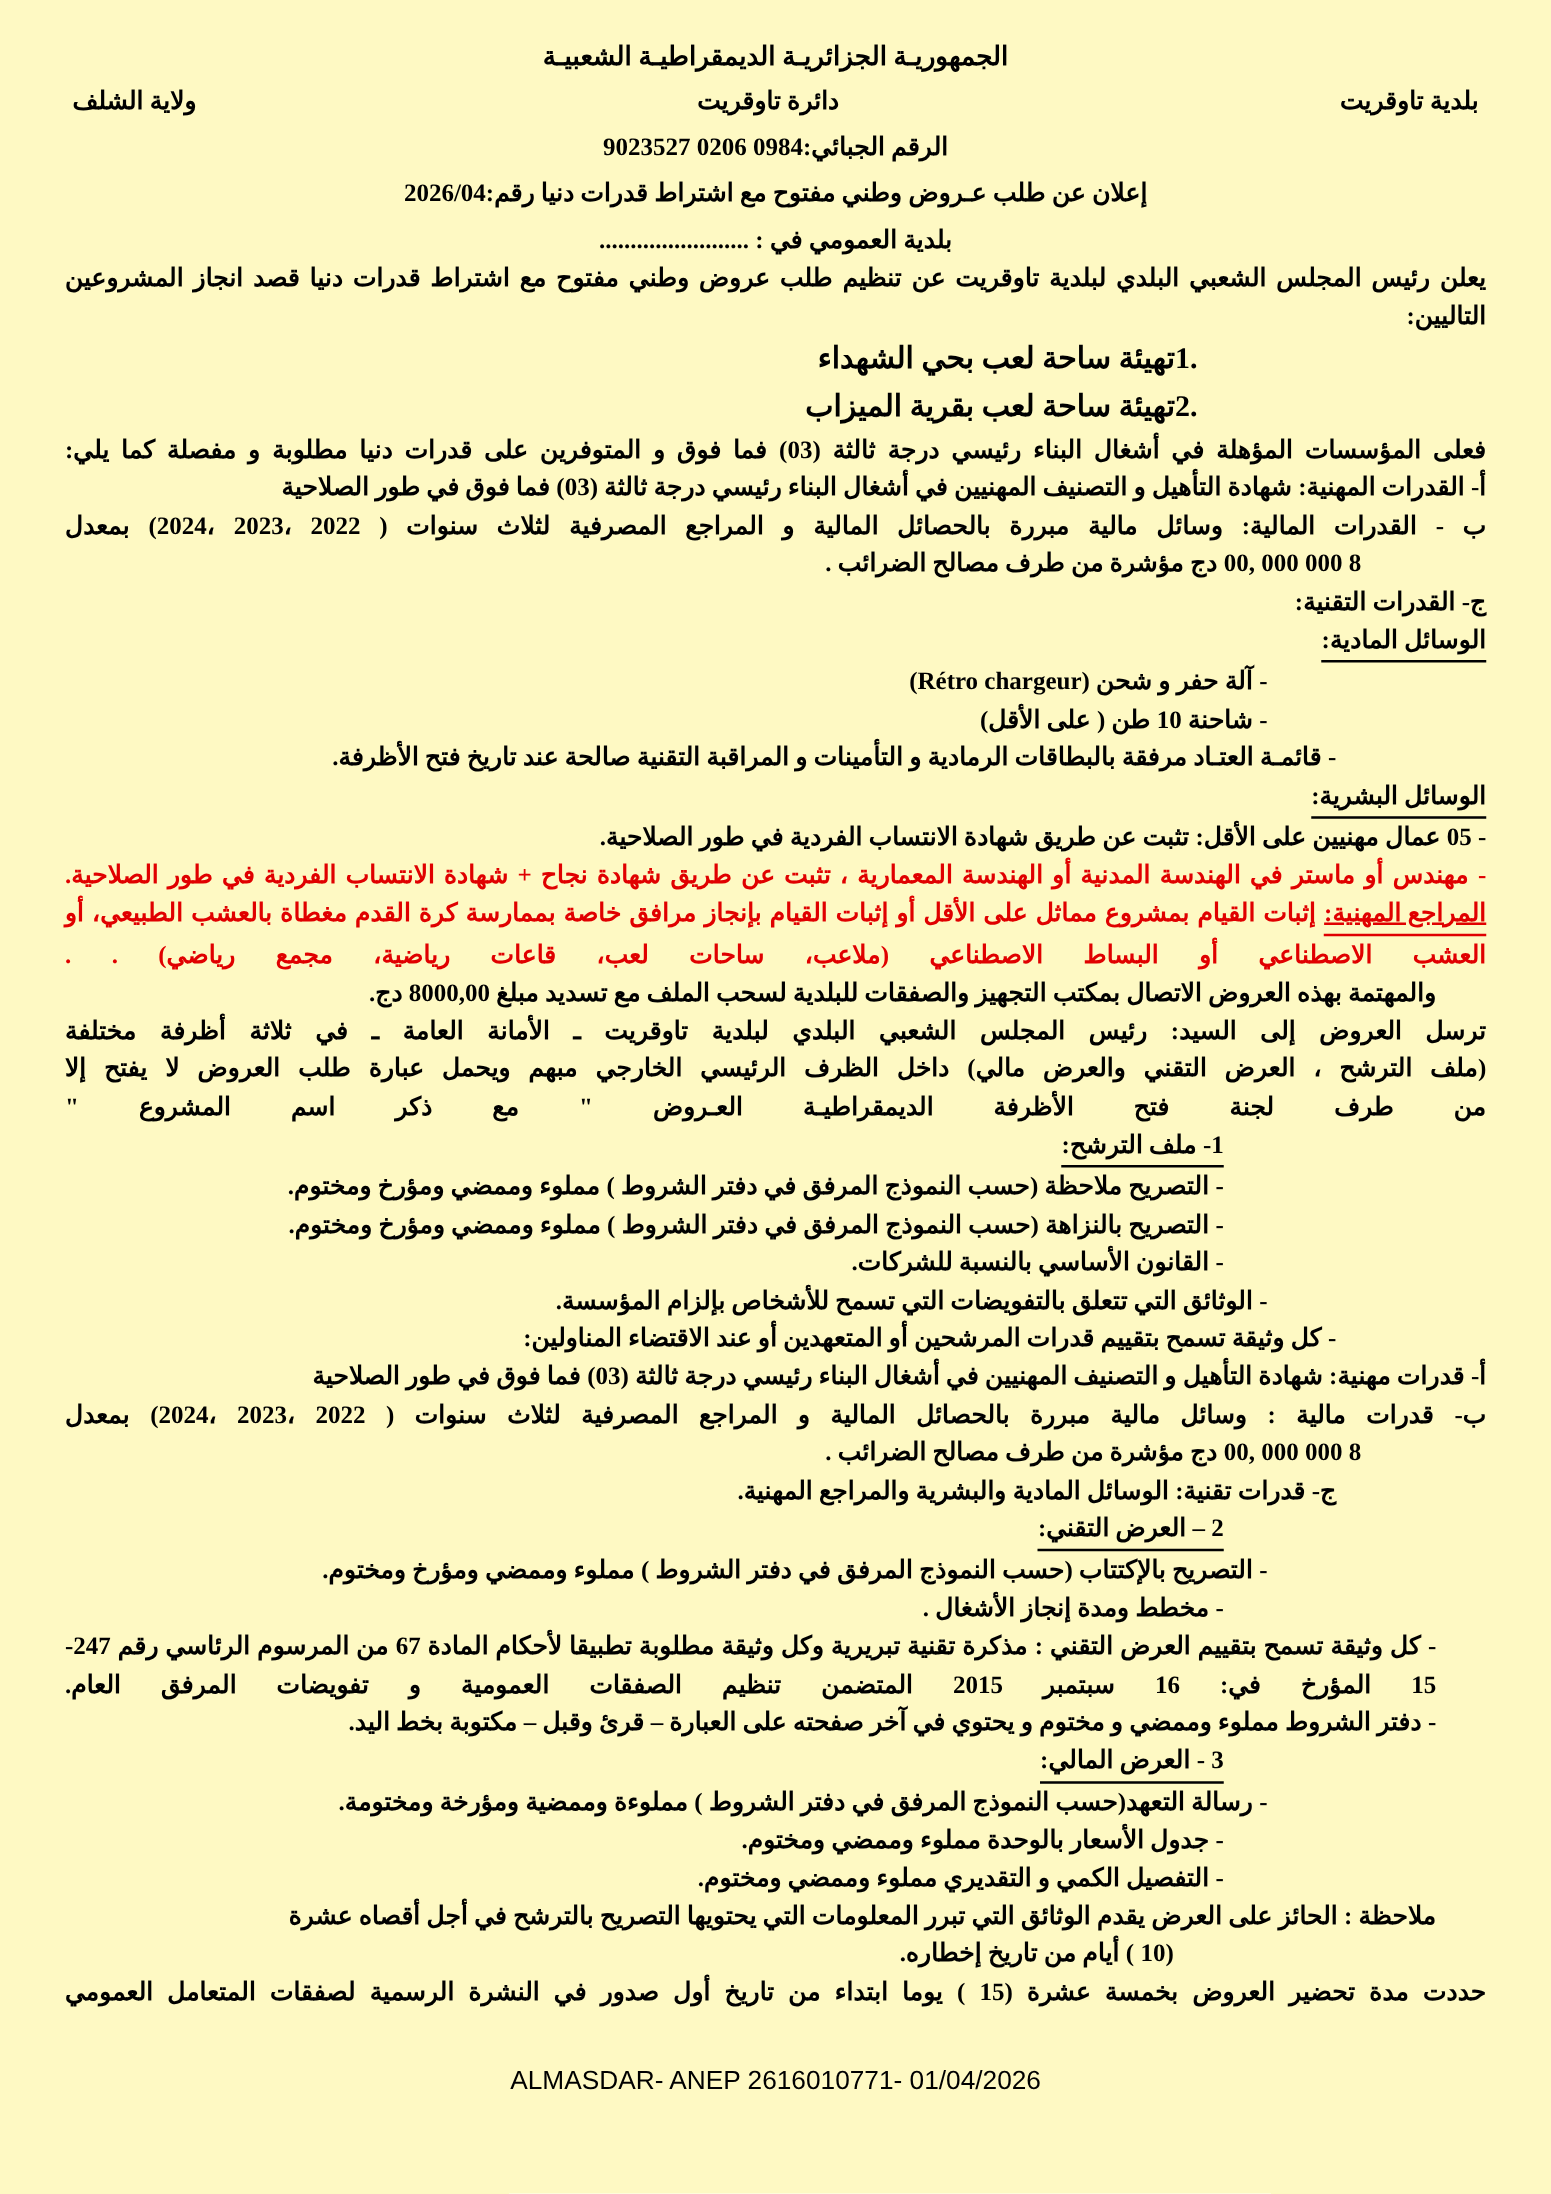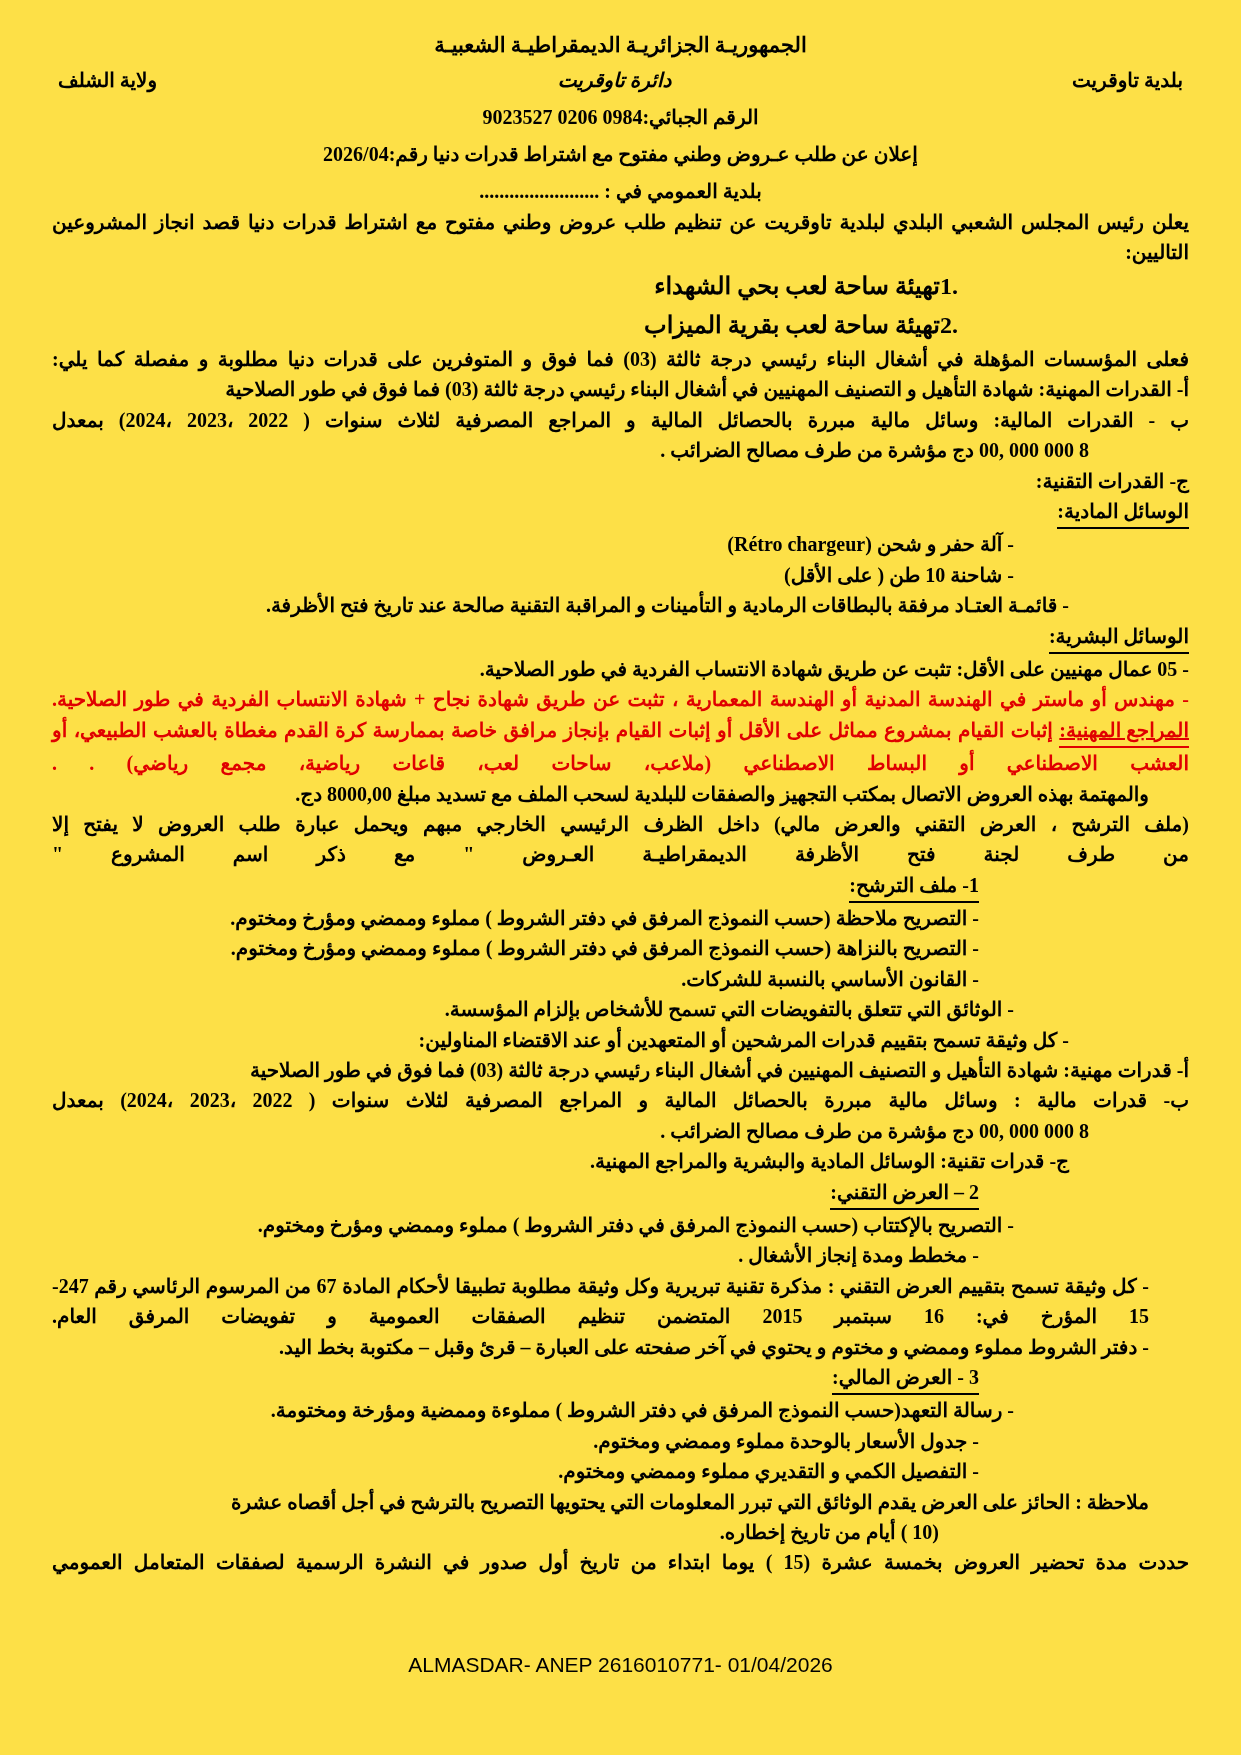--- a/index.html
+++ b/index.html
@@ -9,21 +9,21 @@
     background: #ffffff;
   }
   body {
     font-family: "Liberation Serif", "DejaVu Serif", serif;
     color: #000000;
   }
   .page {
     width: 1241px;
     min-height: 1755px;
     margin: 0 auto;
-    background: #fde047;
+    background: #fef9c3;
     position: relative;
     box-sizing: border-box;
     padding: 30px 52px 0 52px;
     direction: rtl;
   }
   
   .hdr-center {
     text-align: center;
     font-weight: bold;
     font-size: 21px;
@@ -33,21 +33,21 @@
   .hdr-row {
     display: flex;
     justify-content: space-between;
     align-items: baseline;
     font-weight: bold;
     font-size: 20px;
     margin-top: 6px;
     padding: 0 6px;
   }
   .hdr-row > div { white-space: nowrap; }
-  .hdr-row .mid { flex: 1; text-align: center; font-style: italic; }
+  .hdr-row .mid { flex: 1; text-align: center; }
   .hdr-line {
     text-align: center;
     font-weight: bold;
     font-size: 20px;
     margin-top: 10px;
     line-height: 1.55;
   }
   .hdr-line.small-gap { margin-top: 6px; }
 
   
@@ -157,20 +157,21 @@
 
   <div class="para rightonly">- 05 عمال مهنيين على الأقل: تثبت عن طريق شهادة الانتساب الفردية في طور الصلاحية.</div>
   <div class="para red">- مهندس أو ماستر في الهندسة المدنية أو الهندسة المعمارية ، تثبت عن طريق شهادة نجاح + شهادة الانتساب الفردية في طور الصلاحية.</div>
 
   <div class="para red">
     <span class="u-thick-red red">المراجع المهنية:</span>
     <span>إثبات القيام بمشروع مماثل على الأقل أو إثبات القيام بإنجاز مرافق خاصة بممارسة كرة القدم مغطاة بالعشب الطبيعي، أو العشب الاصطناعي أو البساط الاصطناعي (ملاعب، ساحات لعب، قاعات رياضية، مجمع رياضي) . .</span>
   </div>
 
   <div class="para rightonly indent-1">والمهتمة بهذه العروض الاتصال بمكتب التجهيز والصفقات للبلدية لسحب الملف مع تسديد مبلغ 8000,00 دج.</div>
+  <div class="para">ترسل العروض إلى السيد: رئيس المجلس الشعبي البلدي لبلدية تاوقريت ـ الأمانة العامة ـ في ثلاثة أظرفة مختلفة</div>
   <div class="para">(ملف الترشح ، العرض التقني والعرض مالي) داخل الظرف الرئيسي الخارجي مبهم ويحمل عبارة طلب العروض لا يفتح إلا</div>
   <div class="para">من طرف لجنة فتح الأظرفة الديمقراطيـة العـروض " مع ذكر اسم المشروع "</div>
 
   <div class="para rightonly indent-4">
     <span class="u-thick">1- ملف الترشح:</span>
   </div>
   <div class="para rightonly indent-4">- التصريح ملاحظة (حسب النموذج المرفق في دفتر الشروط ) مملوء وممضي ومؤرخ ومختوم.</div>
   <div class="para rightonly indent-4">- التصريح بالنزاهة (حسب النموذج المرفق في دفتر الشروط ) مملوء وممضي ومؤرخ ومختوم.</div>
   <div class="para rightonly indent-4">- القانون الأساسي بالنسبة للشركات.</div>
   <div class="para rightonly indent-3">- الوثائق التي تتعلق بالتفويضات التي تسمح للأشخاص بإلزام المؤسسة.</div>

